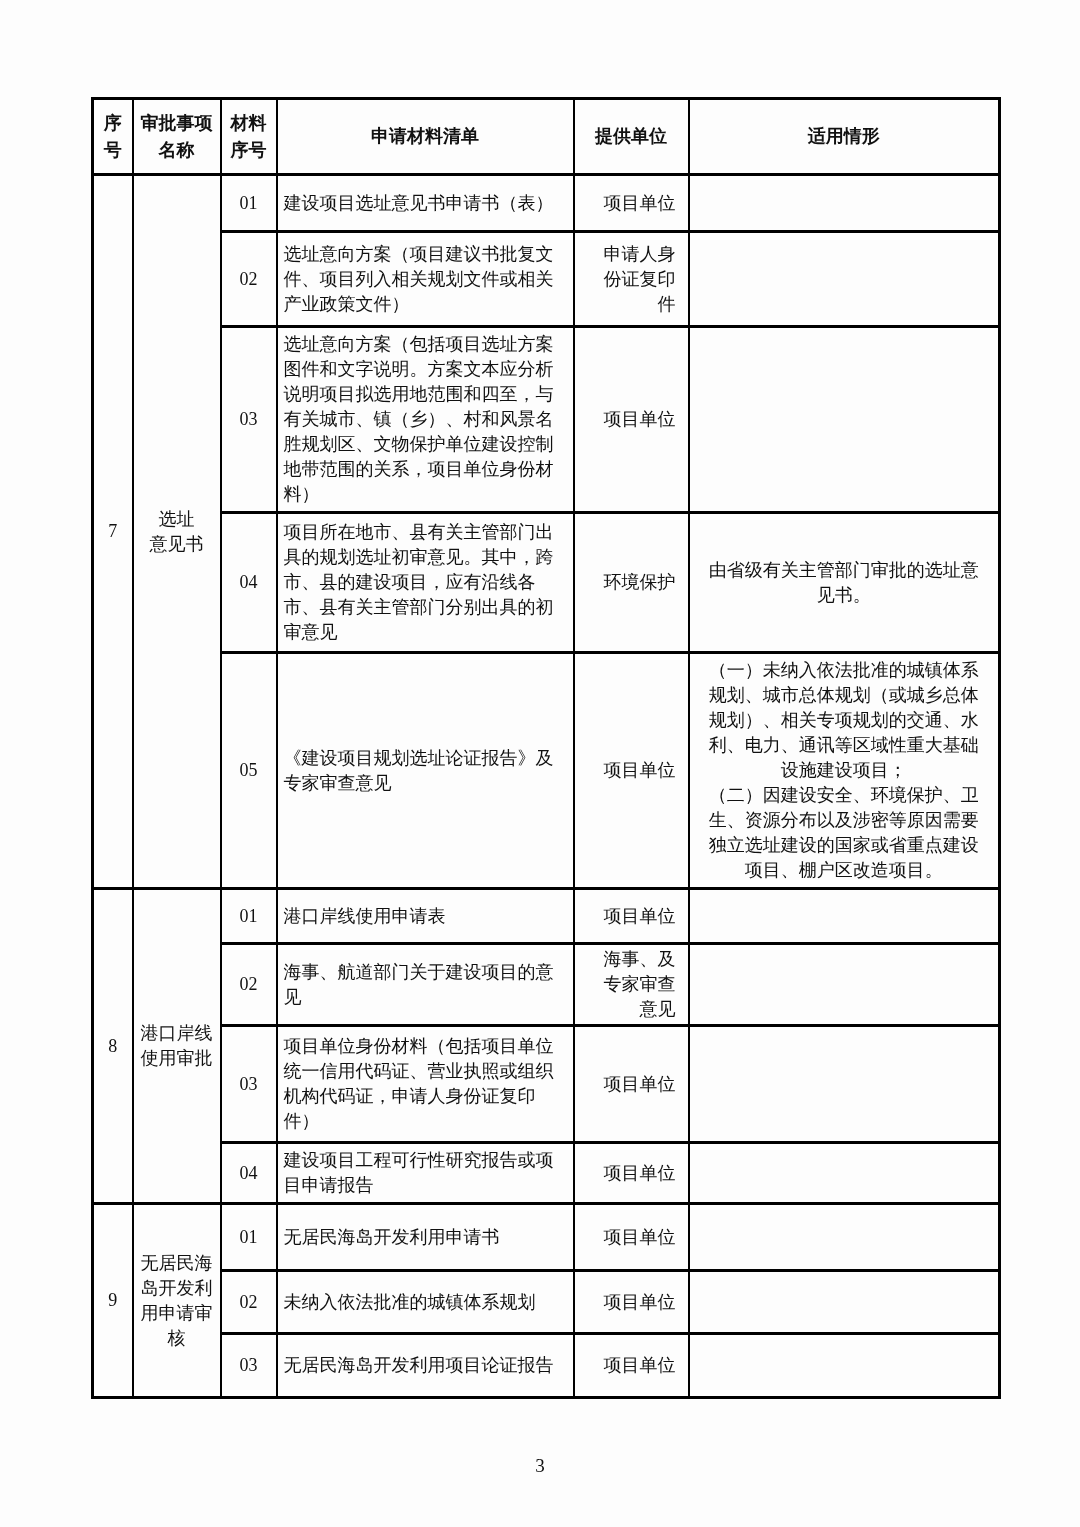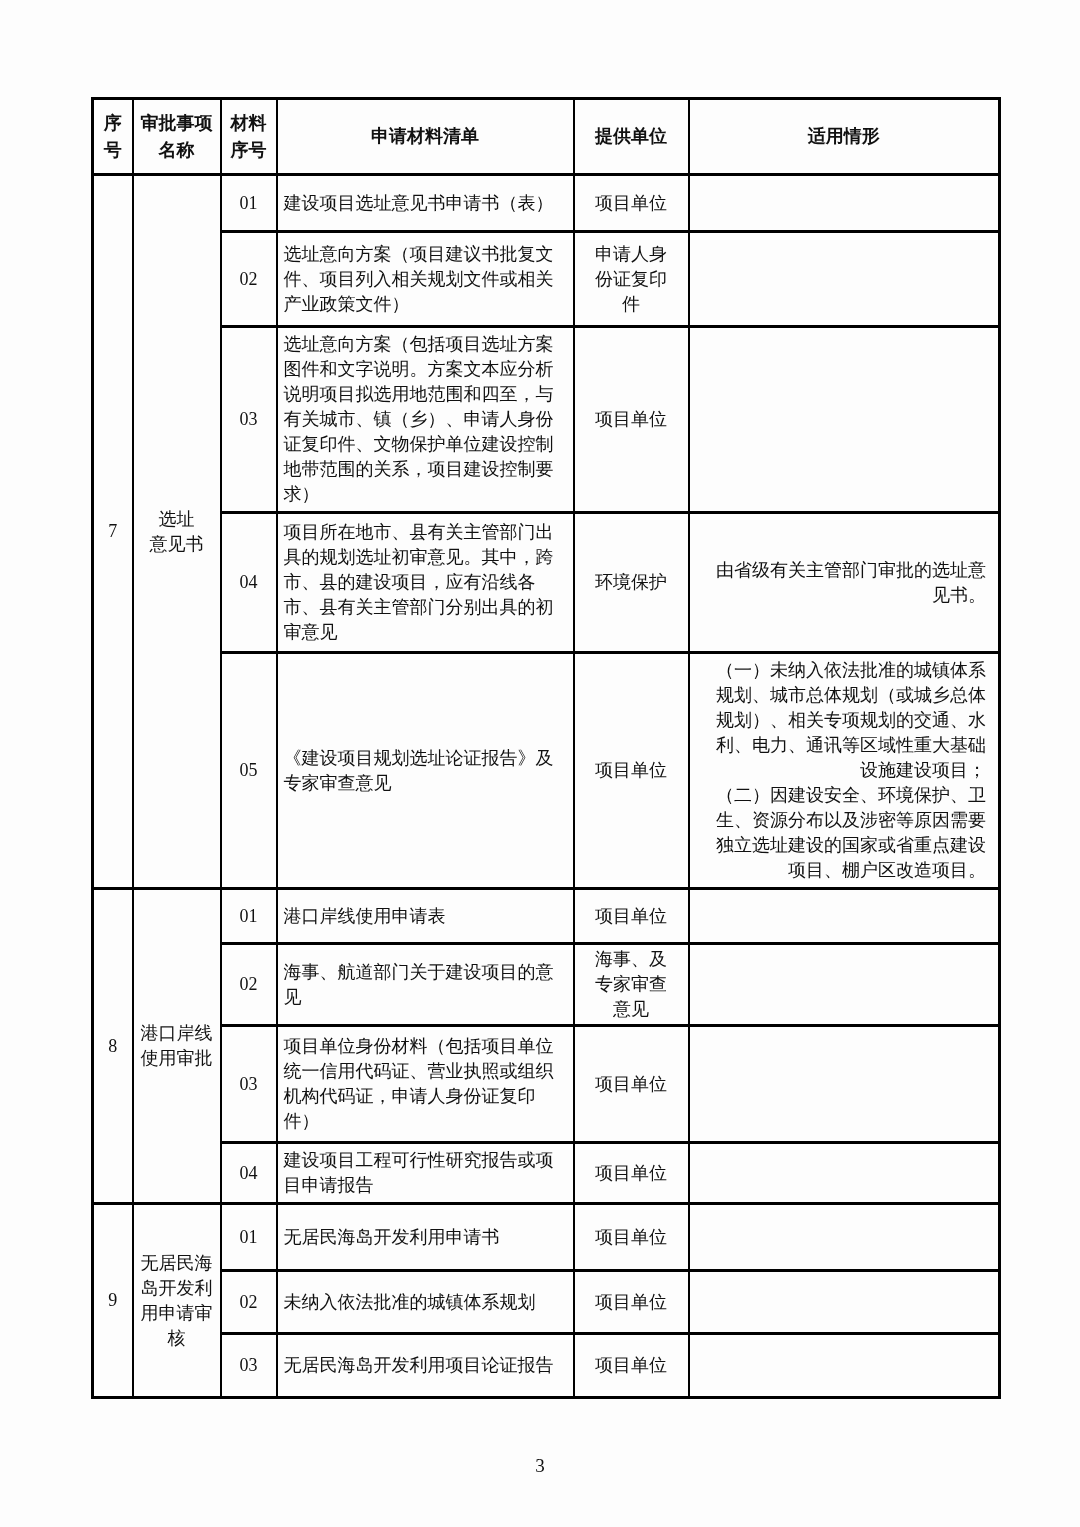--- a/index.html
+++ b/index.html
@@ -27,22 +27,22 @@
   .doc-table th{
     font-weight:bold;text-align:center;
     height:69px;white-space:pre-line;line-height:27px;
     padding:2px;
   }
   td.cell-seq{ text-align:center; padding:2px; }
   td.cell-name{ text-align:center; white-space:pre-line; padding:14px 3px; }
   td.cell-no{ text-align:center; padding:2px;
     font-family:"Liberation Serif","DejaVu Serif",serif;margin-left:44px; }
   td.cell-material{ text-align:left; padding:4px 6px; }
-  td.cell-unit{ text-align:center; padding:2px 20px;margin-left:28px; }
-  td.cell-situation{ text-align:right; padding:4px 12px; white-space:pre-line; }
+  td.cell-unit{ text-align:right; padding:2px 12px;margin-left:28px; }
+  td.cell-situation{ text-align:center; padding:4px 12px; white-space:pre-line; }
   .page-number{
     position:absolute;left:0;top:1455px;width:1080px;
     text-align:center;font-size:19px;
   }
 </style>
 </head>
 <body>
 
 <div class="page">
   <table class="doc-table">
@@ -77,21 +77,21 @@
           <td class="cell-situation"></td>
         </tr>
         <tr style="height: 95px;">
           <td class="cell-no">02</td>
           <td class="cell-material">选址意向方案（项目建议书批复文件、项目列入相关规划文件或相关产业政策文件）</td>
           <td class="cell-unit">申请人身份证复印件</td>
           <td class="cell-situation"></td>
         </tr>
         <tr style="height: 181px;">
           <td class="cell-no">03</td>
-          <td class="cell-material">选址意向方案（包括项目选址方案图件和文字说明。方案文本应分析说明项目拟选用地范围和四至，与有关城市、镇（乡）、申请人身份证复印件、文物保护单位建设控制地带范围的关系，项目建设控制要求）</td>
+          <td class="cell-material">选址意向方案（包括项目选址方案图件和文字说明。方案文本应分析说明项目拟选用地范围和四至，与有关城市、镇（乡）、村和风景名胜规划区、文物保护单位建设控制地带范围的关系，项目单位身份材料）</td>
           <td class="cell-unit">项目单位</td>
           <td class="cell-situation"></td>
         </tr>
         <tr style="height: 140px;">
           <td class="cell-no">04</td>
           <td class="cell-material">项目所在地市、县有关主管部门出具的规划选址初审意见。其中，跨市、县的建设项目，应有沿线各市、县有关主管部门分别出具的初审意见</td>
           <td class="cell-unit">环境保护</td>
           <td class="cell-situation">由省级有关主管部门审批的选址意见书。</td>
         </tr>
         <tr style="height: 232px;">

